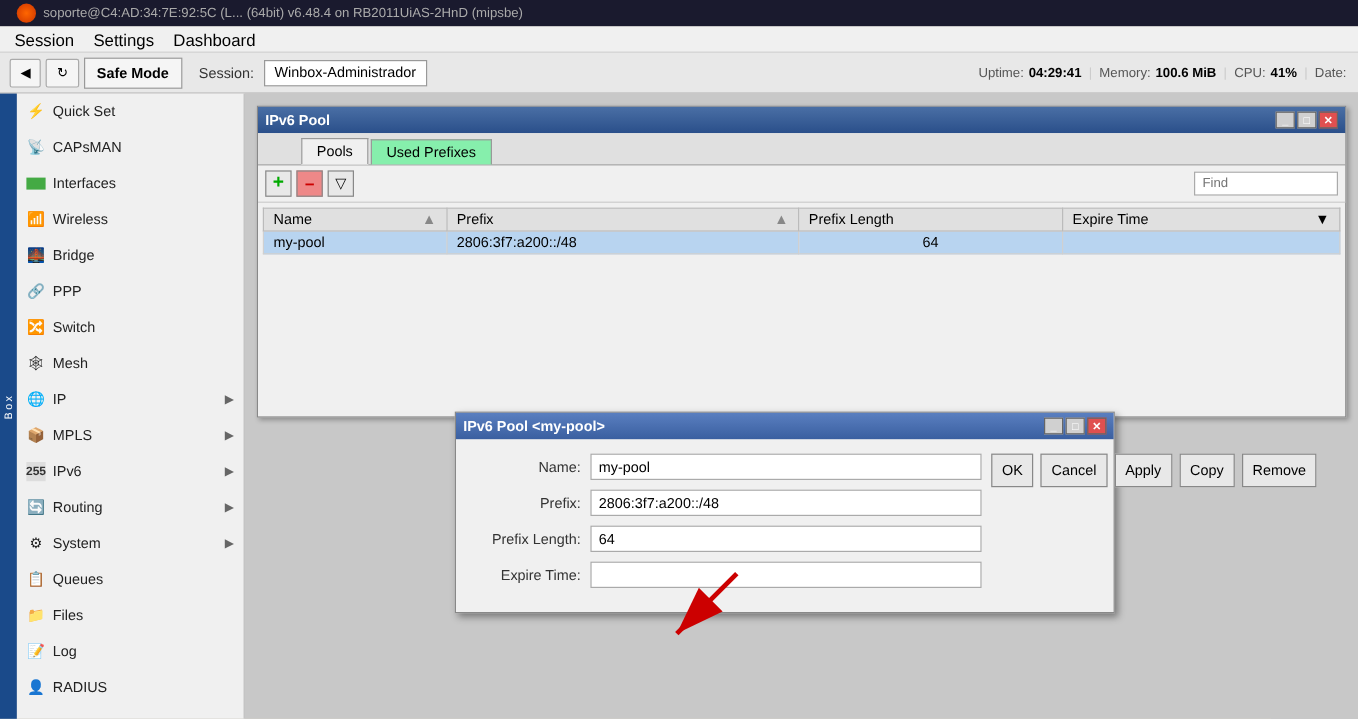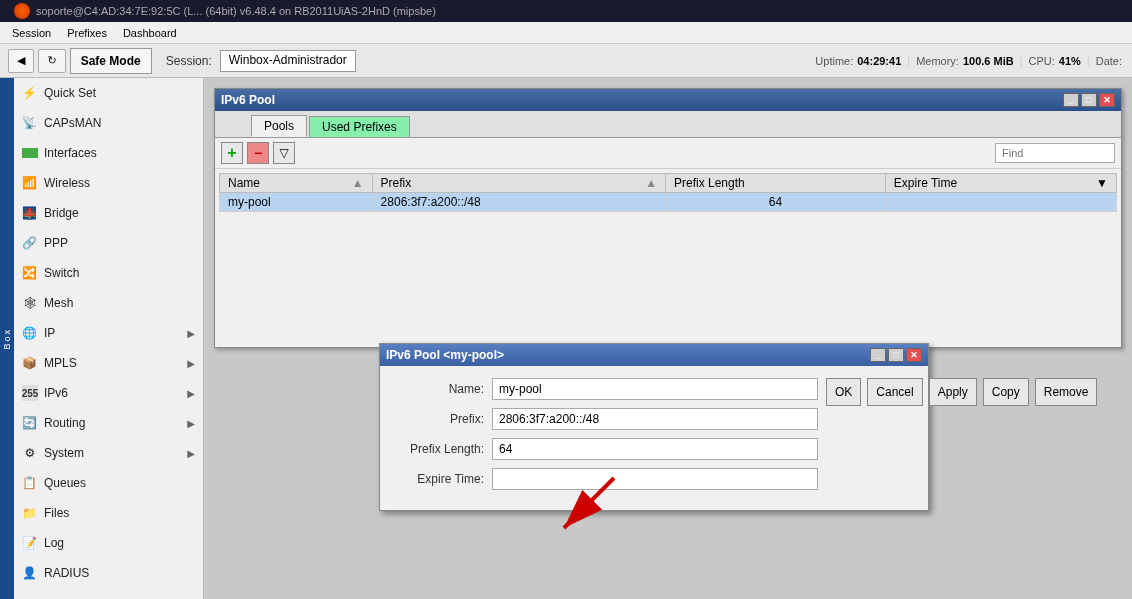--- a/index.html
+++ b/index.html
@@ -5,21 +5,21 @@
     * { box-sizing: border-box; margin: 0; padding: 0; }
     body { font-family: 'Segoe UI', Tahoma, Geneva, Verdana, sans-serif; font-size: 12px; background: #d4d0c8; overflow: hidden; width: 1132px; height: 599px; }
 
     
     .top-bar { background: #1a1a2e; color: white; height: 22px; display: flex; align-items: center; padding: 0 14px; font-size: 11px; }
     .top-bar .icon { width: 16px; height: 16px; background: radial-gradient(circle, #ff6600, #cc3300); border-radius: 50%; margin-right: 6px; flex-shrink: 0; }
     .top-bar .title { color: #aaa; font-size: 11px; }
 
     
     .menu-bar { background: #f0f0f0; height: 22px; display: flex; align-items: center; padding: 0 4px; border-bottom: 1px solid #ccc; }
-    .menu-bar span { padding: 2px 8px; font-size: 11px; cursor: pointer; }
+    .menu-bar span { padding: 2px 8px; font-size: 14px; cursor: pointer; }
 
     
     .toolbar { background: #e8e8e8; height: 34px; display: flex; align-items: center; padding: 0 8px; border-bottom: 1px solid #bbb; gap: 4px; }
     .toolbar-btn { background: #f5f5f5; border: 1px solid #aaa; border-radius: 2px; padding: 2px 8px; font-size: 11px; cursor: pointer; display: flex; align-items: center; gap: 4px; height: 24px; }
     .safe-mode { background: #f5f5f5; border: 1px solid #999; padding: 2px 10px; font-size: 12px; font-weight: bold; height: 26px; display: flex; align-items: center; }
     .session-label { margin-left: 10px; font-size: 12px; color: #333; }
     .session-name { border: 1px solid #999; background: white; padding: 2px 8px; font-size: 12px; margin-left: 4px; height: 22px; }
     .status-right { margin-left: auto; display: flex; gap: 2px; font-size: 11px; color: #333; align-items: center; }
     .status-label { color: #555; margin-right: 2px; }
     .status-value { font-weight: bold; color: #000; }
@@ -82,21 +82,21 @@
 </head>
 <body>
 
 <div class="top-bar">
   <div class="icon"></div>
   <span class="title">soporte@C4:AD:34:7E:92:5C (L...   (64bit) v6.48.4 on RB2011UiAS-2HnD (mipsbe)</span>
 </div>
 
 <div class="menu-bar">
   <span>Session</span>
-  <span>Prefixes</span>
+  <span>Settings</span>
   <span>Dashboard</span>
 </div>
 
 <div class="toolbar">
   <button class="toolbar-btn">◀</button>
   <button class="toolbar-btn">↻</button>
   <div class="safe-mode">Safe Mode</div>
   <span class="session-label">Session:</span>
   <div class="session-name">Winbox-Administrador</div>
   <div class="status-right">

